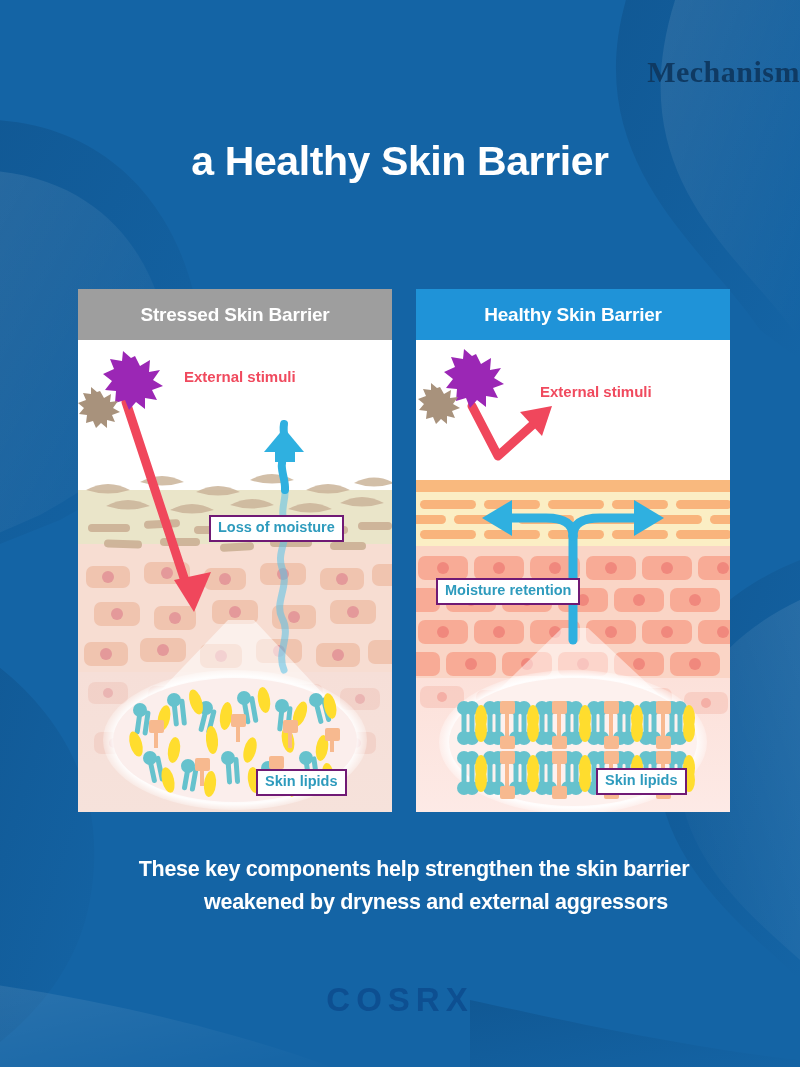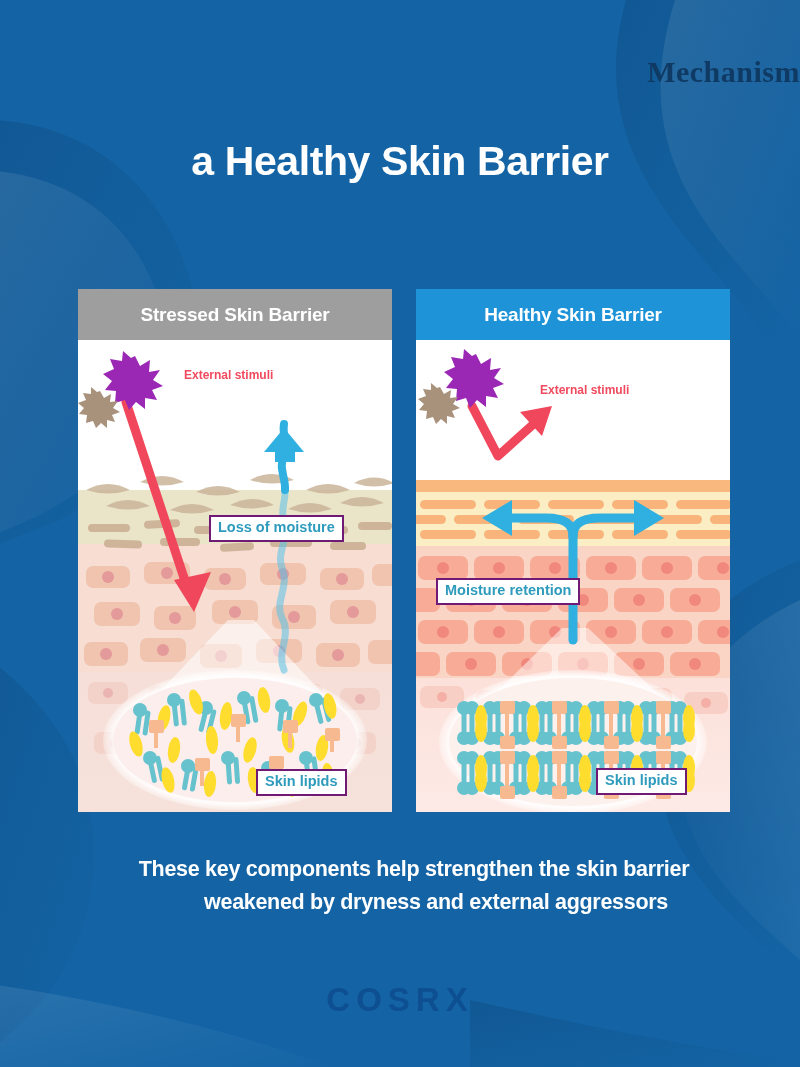--- a/index.html
+++ b/index.html
@@ -82,21 +82,21 @@
     font-size: 14.5px;
     font-weight: 600;
     padding: 3px 7px 4px 7px;
     white-space: nowrap;
     line-height: 1.1;
     z-index: 20;
   }
   .stim-label {
     position: absolute;
     color: #f04a5e;
-    font-size: 12px;
+    font-size: 15px;
     font-weight: 600;
     white-space: nowrap;
     z-index: 20;
   }
 
   
   .footnote {
     position: absolute;
     left: 0; right: 0; top: 853px;
     text-align: center;

